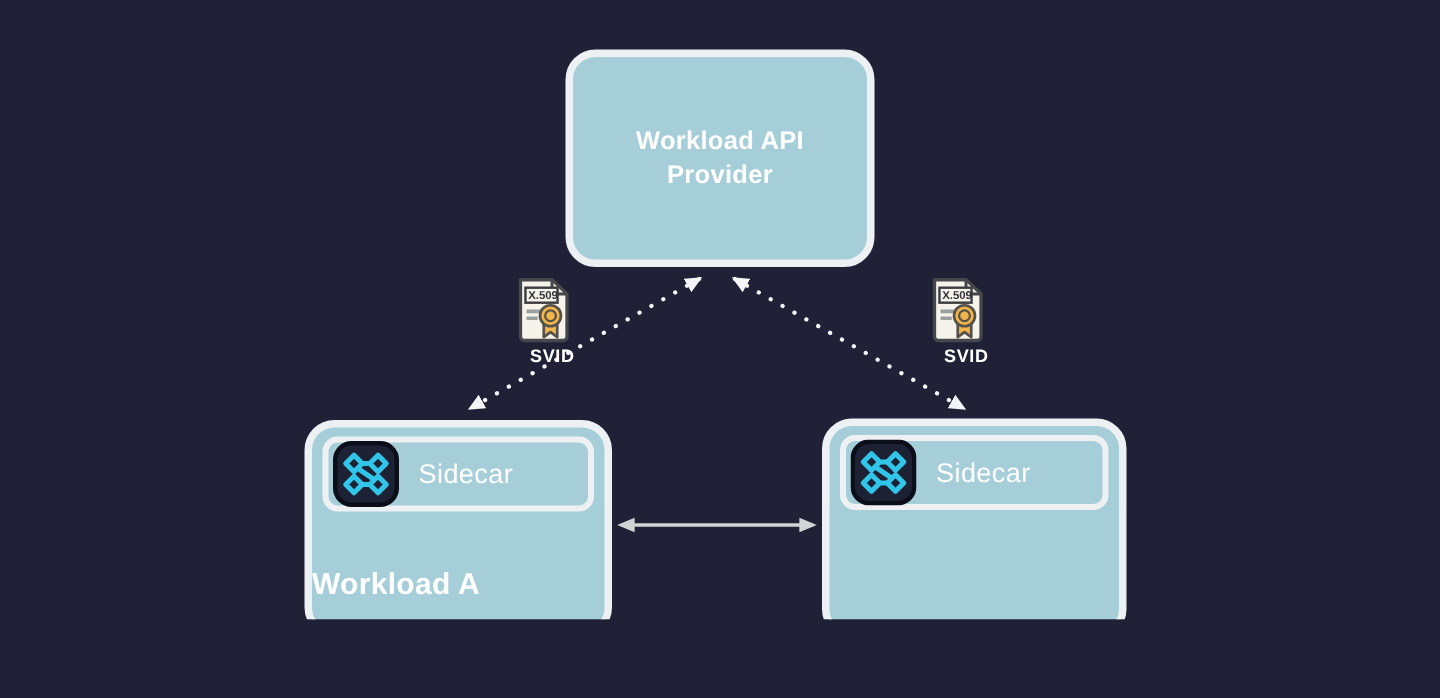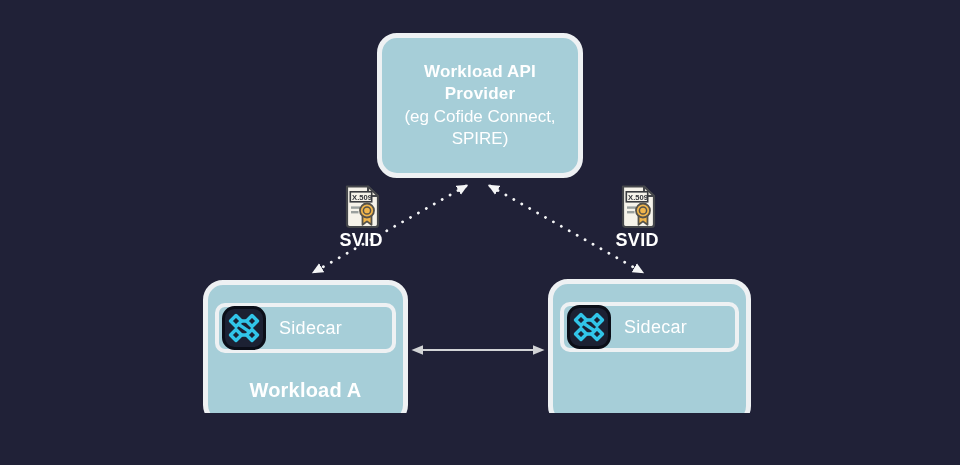--- a/index.html
+++ b/index.html
@@ -69,54 +69,53 @@
     position: absolute;
     left: 7px; right: 7px; top: 6px;
     height: 50px;
     border: 4px solid #eef1f3;
     border-radius: 10px;
     box-sizing: border-box;
     display: flex;
     align-items: center;
     gap: 13px;
     padding-left: 3px;
-    margin-top: 12px;
   }
   .cofide-icon { flex: 0 0 auto; display: block; }
   .sidecar-label {
     color: #ffffff;
     font-size: 18px;
     font-weight: 400;
     letter-spacing: 0.3px;
   }
   .workload-title {
     position: absolute;
     left: 0; right: 0;
     bottom: 18px;
-    text-align: center;
+    text-align: left;
     color: #ffffff;
     font-size: 20px;
     font-weight: 700;
     letter-spacing: 0.2px;
   }
   .cert {
     position: absolute;
     z-index: 3;
     width: 44px;
     display: flex;
     flex-direction: column;
     align-items: flex-end;
     margin-left: 19px;
   }
   .cert-left { left: 320px; top: 184px; }
   .cert-right { left: 596px; top: 184px; }
   .svid-label {
     margin-top: 1px;
     color: #ffffff;
-    font-size: 18px;
+    font-size: 12px;
     font-weight: 700;
     letter-spacing: 0.4px;
   }
   .mtls-label {
     position: absolute;
     left: 430px; top: 315px;
     width: 96px;
     text-align: center;
     color: #e8eaec;
     font-size: 16.5px;
@@ -137,21 +136,20 @@
         <path d="M0,1 L9.6,5 L0,9 Z" fill="#d2d4d6"></path>
       </marker>
     </defs>
     <line class="dotted-line" x1="466" y1="186" x2="314" y2="272" marker-start="url(#arrow-white)" marker-end="url(#arrow-white)"></line>
     <line class="dotted-line" x1="490" y1="186" x2="642" y2="272" marker-start="url(#arrow-white)" marker-end="url(#arrow-white)"></line>
     <line class="mtls-line" x1="414" y1="350" x2="542" y2="350" marker-start="url(#arrow-gray)" marker-end="url(#arrow-gray)"></line>
   </svg>
 
   <div class="node provider">
     <div class="provider-title">Workload API Provider</div>
-    <div class="provider-subtitle">(eg Cofide Connect, SPIRE)</div>
   </div>
 
   <div class="cert cert-left">
     <svg width="41" height="45" viewBox="0 0 41 45">
       <path d="M5 2.5 H26 L36 12 V40.5 a2.5 2.5 0 0 1 -2.5 2.5 H7.5 A2.5 2.5 0 0 1 5 40.5 Z" fill="#f6f3ea" stroke="#45474b" stroke-width="2.2" stroke-linejoin="round"></path>
       <path d="M26 2.5 V12 H36 Z" fill="#e9e5d8" stroke="#45474b" stroke-width="2" stroke-linejoin="round"></path>
       <rect x="8.3" y="7.8" width="21.4" height="10" fill="#f6f3ea" stroke="#3a3c40" stroke-width="1.6"></rect>
       <text x="10.1" y="15.6" font-size="7.6" font-weight="bold" fill="#33353a" font-family="Liberation Sans, sans-serif">X.509</text>
       <line x1="9" y1="23.6" x2="18" y2="23.6" stroke="#9aa09e" stroke-width="2.4"></line>
       <line x1="9" y1="28.2" x2="16.5" y2="28.2" stroke="#9aa09e" stroke-width="2.4"></line>

